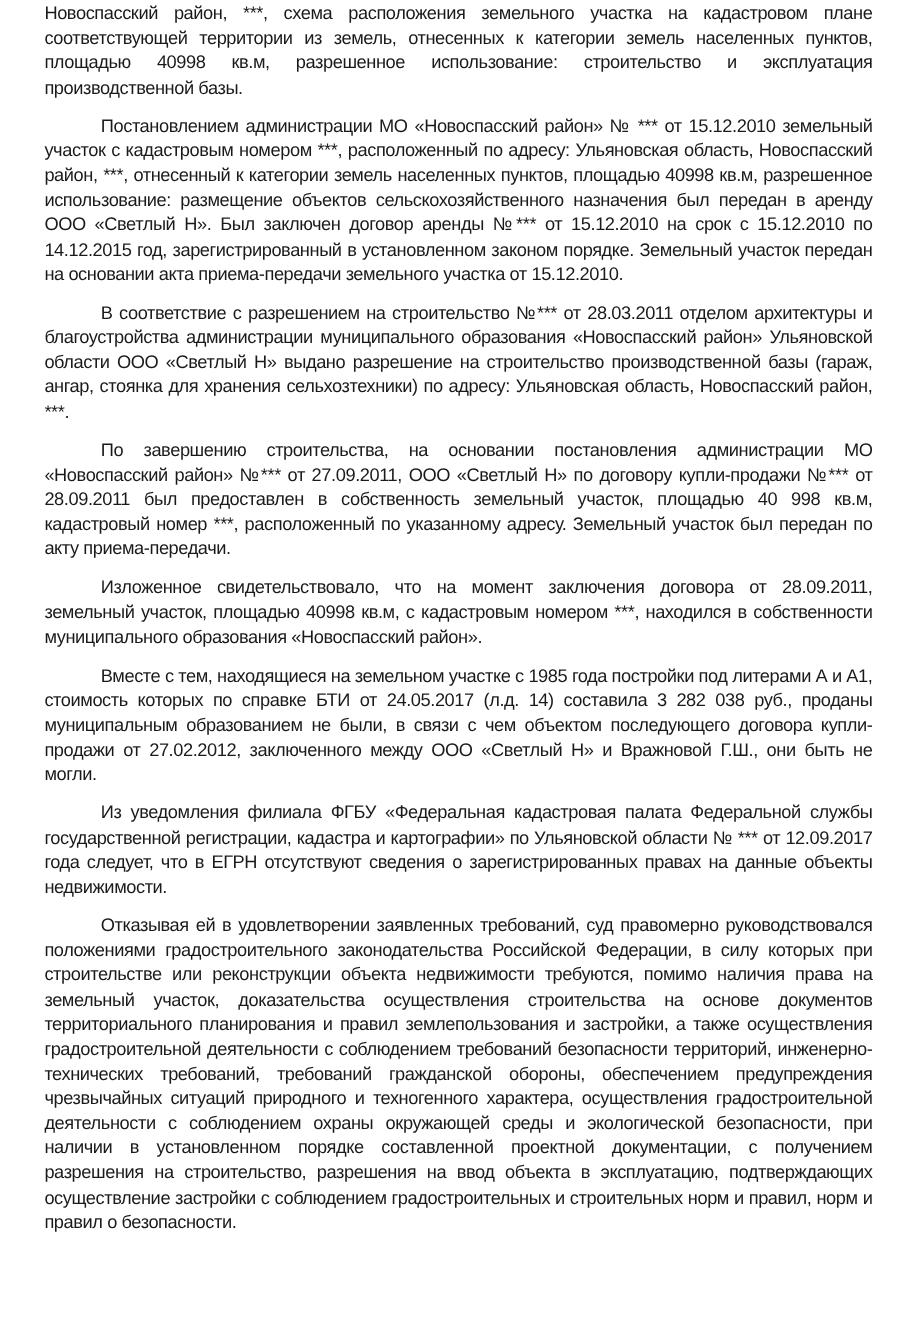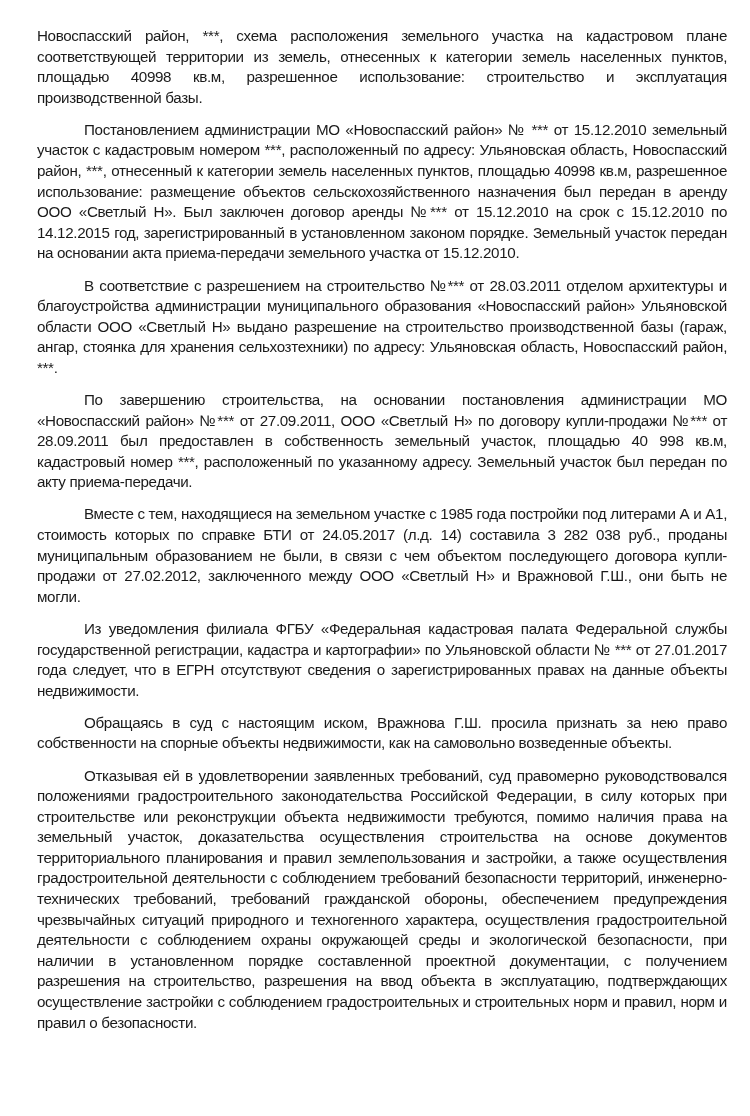--- a/index.html
+++ b/index.html
@@ -27,29 +27,28 @@
     transform-origin: 0 0;
   }
   .page p {
     margin: 0 0 11.5px 0;
     padding: 0;
     text-indent: 47px;
     hyphens: none;
   }
   .page p.continued {
     text-indent: 0;
-    margin-top: 24px;
   }
 </style>
 </head>
 <body>
 
 <div class="page">
   <p class="continued">Новоспасский район, ***, схема расположения земельного участка на кадастровом плане соответствующей территории из земель, отнесенных к категории земель населенных пунктов, площадью 40998 кв.м, разрешенное использование: строительство и эксплуатация производственной базы.</p>
   <p>Постановлением администрации МО «Новоспасский район» № *** от 15.12.2010 земельный участок с кадастровым номером ***, расположенный по адресу: Ульяновская область, Новоспасский район, ***, отнесенный к категории земель населенных пунктов, площадью 40998 кв.м, разрешенное использование: размещение объектов сельскохозяйственного назначения был передан в аренду ООО «Светлый Н». Был заключен договор аренды №*** от 15.12.2010 на срок с 15.12.2010 по 14.12.2015 год, зарегистрированный в установленном законом порядке. Земельный участок передан на основании акта приема-передачи земельного участка от 15.12.2010.</p>
   <p>В соответствие с разрешением на строительство №*** от 28.03.2011 отделом архитектуры и благоустройства администрации муниципального образования «Новоспасский район» Ульяновской области ООО «Светлый Н» выдано разрешение на строительство производственной базы (гараж, ангар, стоянка для хранения сельхозтехники) по адресу: Ульяновская область, Новоспасский район, ***.</p>
   <p>По завершению строительства, на основании постановления администрации МО «Новоспасский район» №*** от 27.09.2011, ООО «Светлый Н» по договору купли-продажи №*** от 28.09.2011 был предоставлен в собственность земельный участок, площадью 40 998 кв.м, кадастровый номер ***, расположенный по указанному адресу.  Земельный участок был передан по акту приема-передачи.</p>
+  <p>Изложенное свидетельствовало, что на момент заключения договора от 28.09.2011, земельный участок, площадью 40998 кв.м, с кадастровым номером ***, находился в собственности муниципального образования «Новоспасский район».</p>
   <p>Вместе с тем, находящиеся на земельном участке с 1985 года постройки под литерами А и А1, стоимость которых по справке БТИ от 24.05.2017 (л.д. 14) составила  3 282 038 руб., проданы муниципальным образованием не были, в связи с чем объектом последующего договора купли-продажи от 27.02.2012, заключенного между ООО «Светлый Н» и Вражновой Г.Ш., они быть не могли.</p>
-  <p>Из уведомления филиала ФГБУ «Федеральная кадастровая палата Федеральной службы государственной регистрации, кадастра и картографии» по Ульяновской области № *** от 27.01.2017 года следует, что в ЕГРН отсутствуют сведения о зарегистрированных правах на данные объекты недвижимости.</p>
-  <p>Обращаясь в суд с настоящим иском, Вражнова Г.Ш. просила признать за нею право собственности на спорные объекты недвижимости, как на самовольно возведенные объекты.</p>
+  <p>Из уведомления филиала ФГБУ «Федеральная кадастровая палата Федеральной службы государственной регистрации, кадастра и картографии» по Ульяновской области № *** от 12.09.2017 года следует, что в ЕГРН отсутствуют сведения о зарегистрированных правах на данные объекты недвижимости.</p>
   <p>Отказывая ей в удовлетворении заявленных требований, суд правомерно руководствовался положениями градостроительного законодательства Российской Федерации, в силу которых при строительстве или реконструкции объекта недвижимости требуются, помимо наличия права на земельный участок, доказательства осуществления строительства на основе документов территориального планирования и правил землепользования и застройки, а также осуществления градостроительной деятельности с соблюдением требований безопасности территорий, инженерно-технических требований, требований гражданской обороны, обеспечением предупреждения чрезвычайных ситуаций природного и техногенного характера, осуществления градостроительной деятельности с соблюдением охраны окружающей среды и экологической безопасности, при наличии в установленном порядке составленной проектной документации, с получением разрешения на строительство, разрешения на ввод объекта в эксплуатацию, подтверждающих осуществление застройки с соблюдением градостроительных и строительных норм и правил, норм и правил о безопасности.</p>
 
 </div>
 
 </body></html>

